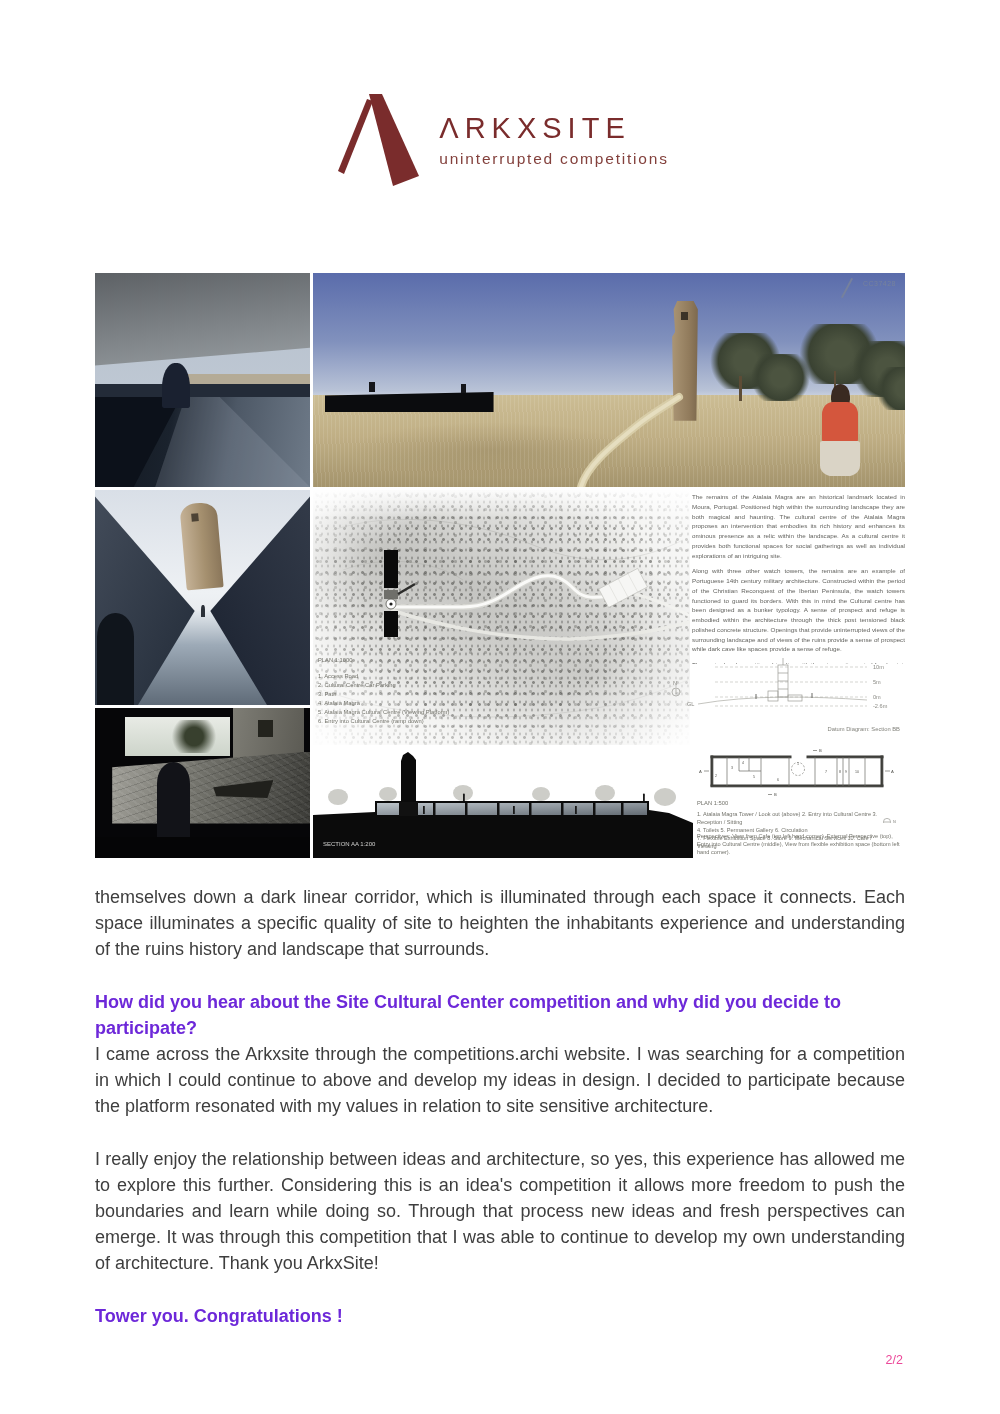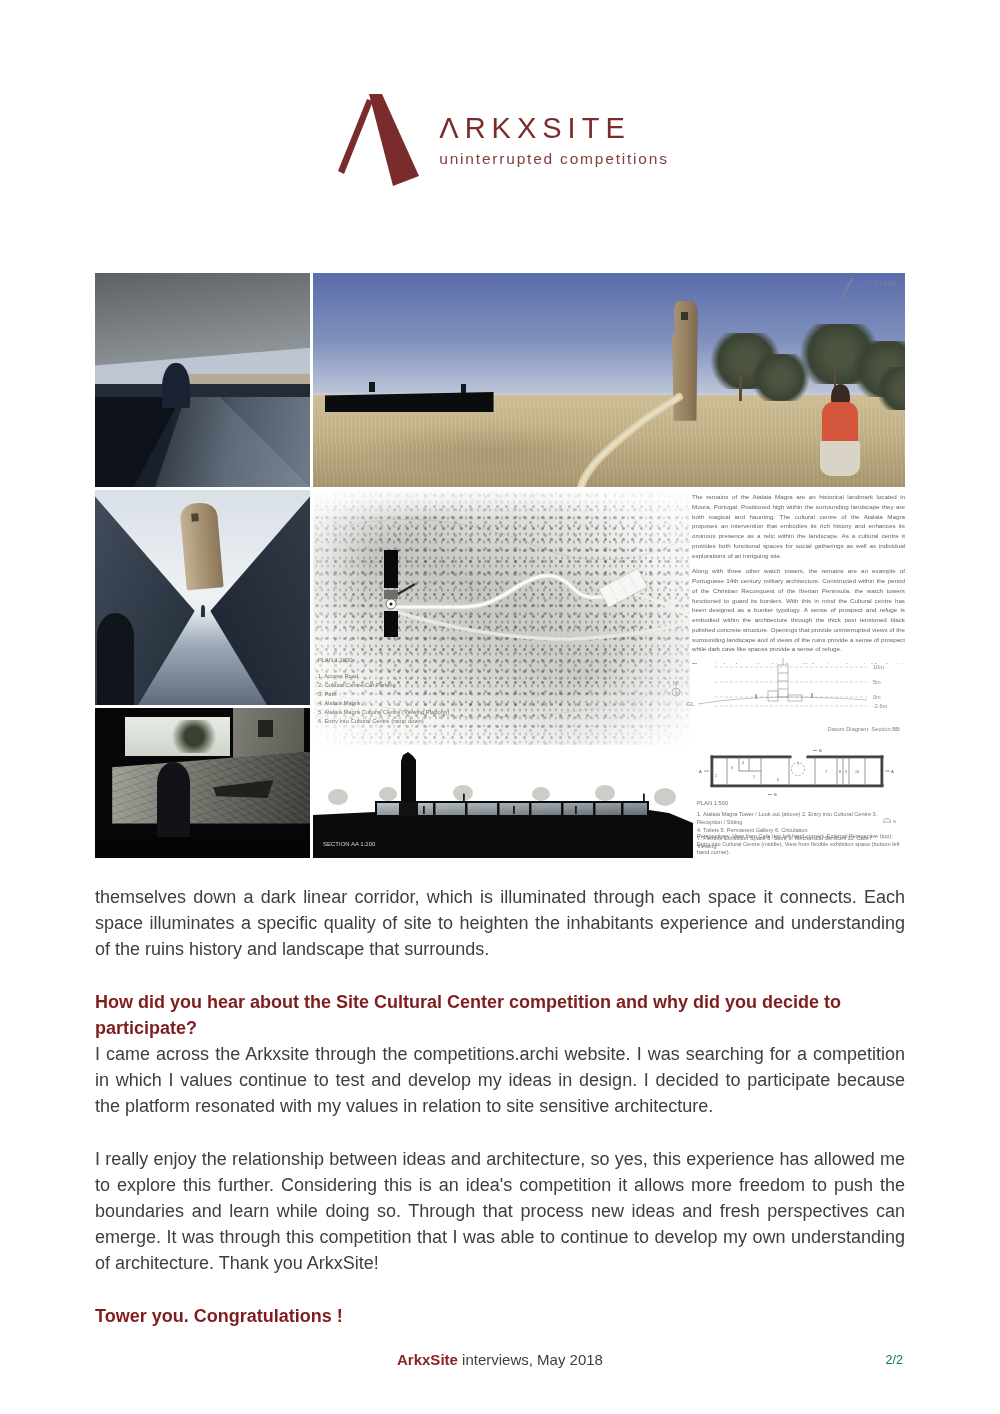--- a/index.html
+++ b/index.html
@@ -130,26 +130,26 @@
   .p500-title{left:602px;top:527px;font-size:5.8px;color:#73736b;}
   .p500-cap{left:602px;top:537px;width:190px;font-size:5.6px;line-height:1.45;color:#73736b;}
   .persp{left:602px;top:560px;width:208px;font-size:5.6px;line-height:1.4;color:#73736b;}
   .north2{left:786px;top:540px;width:20px;height:10px;}
 
   
   .article{position:absolute;left:95px;top:884px;width:810px;color:#3e3e3e;
      font-size:18px;line-height:26px;text-align:justify;}
   .article p{margin:0;}
   .article .gap{height:27px;}
-  .q{font-weight:bold;color:#7f1d1d;text-align:left;}
+  .q{font-weight:bold;color:#6d28d9;text-align:left;}
 
   
   .footer{position:absolute;left:0;top:1351px;width:100%;text-align:center;font-size:15px;color:#3e3e3e;}
   .footer .fb{font-weight:bold;color:#8b2323;}
-  .pageno{position:absolute;right:97px;top:1353px;font-size:12.5px;color:#0f766e;}
+  .pageno{position:absolute;right:97px;top:1353px;font-size:12.5px;color:#ec4899;}
 </style>
 </head>
 <body>
 
 <div class="page">
 
   <div class="logo">
     <div class="logo-mark">
       <svg viewBox="0 0 92 106" width="92" height="106">
         <polygon points="38,2 51,2 88,84 62,94" fill="#7a2c2c"></polygon>
@@ -398,25 +398,22 @@
         <text x="12" y="7" font-size="4.5" fill="#8a8a84">N</text>
       </svg>
     </div>
     <div class="panel persp">Perspectives: View from Cafe (top left hand corner), External Perspective (top), Entry into Cultural Centre (middle), View from flexible exhibition space (bottom left hand corner).</div>
   </div>
 
   <div class="article">
     <p>themselves down a dark linear corridor, which is illuminated through each space it connects.  Each space illuminates a specific quality of site to heighten the inhabitants experience and understanding of the ruins history and landscape that surrounds.</p>
     <div class="gap"></div>
     <p class="q">How did you hear about the Site Cultural Center competition and why did you decide to participate?</p>
-    <p>I came across the Arkxsite through the competitions.archi website. I was searching for a competition in which I values continue to test and develop my ideas in design.  I decided to participate because the platform resonated with my values in relation to site sensitive architecture.</p>
+    <p>I came across the Arkxsite through the competitions.archi website. I was searching for a competition in which I could continue to above and develop my ideas in design.  I decided to participate because the platform resonated with my values in relation to site sensitive architecture.</p>
     <div class="gap"></div>
     <p>I really enjoy the relationship between ideas and architecture, so yes, this experience has allowed me to explore this further.  Considering this is an idea's competition it allows more freedom to push the boundaries and learn while doing so.  Through that process new ideas and fresh perspectives can emerge.  It was through this competition that I was able to continue to develop my own understanding of architecture.  Thank you ArkxSite!</p>
     <div class="gap"></div>
     <p class="q">Tower you.  Congratulations !</p>
   </div>
 
-  <div class="footer">
-    <span class="fb">ArkxSite</span><span> interviews,  May 2018</span>
-  </div>
   <div class="pageno">2/2</div>
 
 </div>
 
 </body></html>

